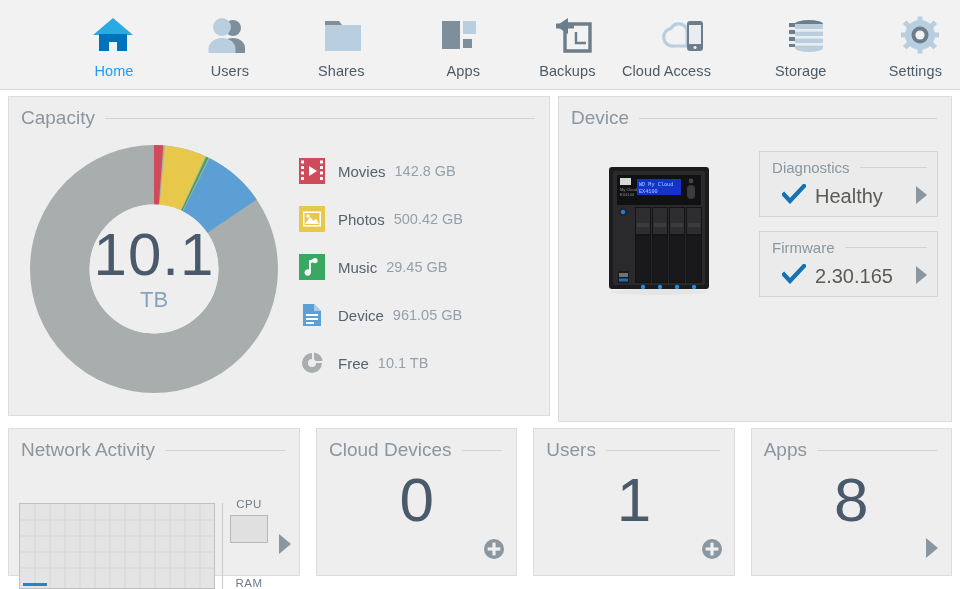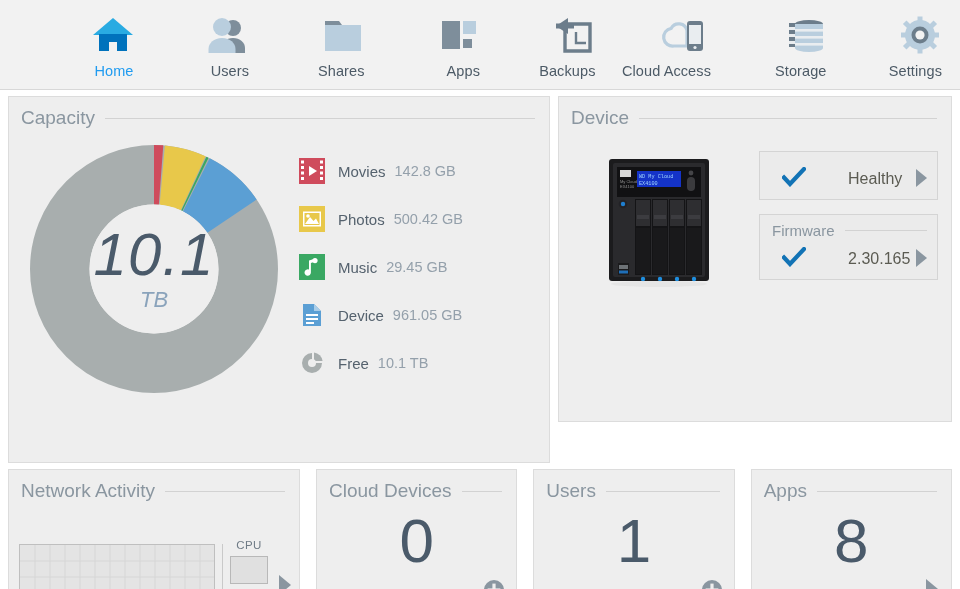--- a/index.html
+++ b/index.html
@@ -65,30 +65,29 @@
     color: #8a96a0;
     white-space: nowrap;
   }
   .panel-title .rule {
     flex: 1;
     height: 1px;
     background: #d2d2d2;
   }
 
   
-  .capacity { width: 549px; height: 367px; }
+  .capacity { width: 549px; height: 320px; }
   .capacity-body { display: flex; padding: 8px 0 0 0; }
   .donut-wrap { width: 290px; display: flex; justify-content: center; align-items: flex-start; padding-top: 8px; }
   .donut-center {
     position: absolute;
     left: 0; right: 0; top: 0; bottom: 0;
     display: flex; flex-direction: column;
     align-items: center; justify-content: center;
     pointer-events: none;
-    font-style: italic;
   }
   .donut-big { font-size: 60px; color: #4a5a6a; line-height: .95; letter-spacing: 1px; }
   .donut-sub { font-size: 22px; color: #8aa3bb; margin-top: 4px; }
 
   .legend { padding-top: 10px; }
   .legend-row {
     display: flex; align-items: center;
     height: 48px;
   }
   .legend-ico { width: 26px; height: 26px; margin-right: 13px; flex: none; }
@@ -109,21 +108,21 @@
     position: relative;
     cursor: pointer;
   }
   .info-card .panel-title { padding: 0 0 0 2px; }
   .info-card .panel-title .t { font-size: 15px; color: #8a96a0; }
   .info-row {
     display: flex; align-items: center;
     padding: 8px 0 0 12px;
     gap: 9px;
   }
-  .info-val { font-size: 16px; color: #5b5b52; margin-left: 33px; }
+  .info-val { font-size: 20px; color: #5b5b52; }
   .card-arrow { position: absolute; right: 9px; bottom: 6px; }
 
   
   .tile { height: 148px; }
   .tile-net { width: 295px; }
   .tile-count { width: 213px; }
   .big-num {
     position: absolute;
     left: 0; right: 0; top: 40px;
     text-align: center;
@@ -436,20 +435,24 @@
             <circle cx="61" cy="128" r="2.2" fill="#1f8fe0"></circle>
             <circle cx="78" cy="128" r="2.2" fill="#1f8fe0"></circle>
             <circle cx="95" cy="128" r="2.2" fill="#1f8fe0"></circle>
             <ellipse cx="60" cy="133" rx="48" ry="3" fill="#dedede" opacity=".55"></ellipse>
           </svg>
         </div>
 
         <div class="device-cards">
 
           <div class="info-card">
+            <div class="panel-title">
+              <span class="t">Diagnostics</span>
+              <span class="rule"></span>
+            </div>
             <div class="info-row">
               <span>
                 <svg width="24" height="20" viewBox="0 0 24 20">
                   <path d="M2 10.5 8 17 22 2" fill="none" stroke="#1273b5" stroke-width="4.2" stroke-linecap="square"></path>
                 </svg>
               </span>
               <span class="info-val">Healthy</span>
             </div>
             <span class="card-arrow">
               <svg width="14" height="22" viewBox="0 0 14 22">

